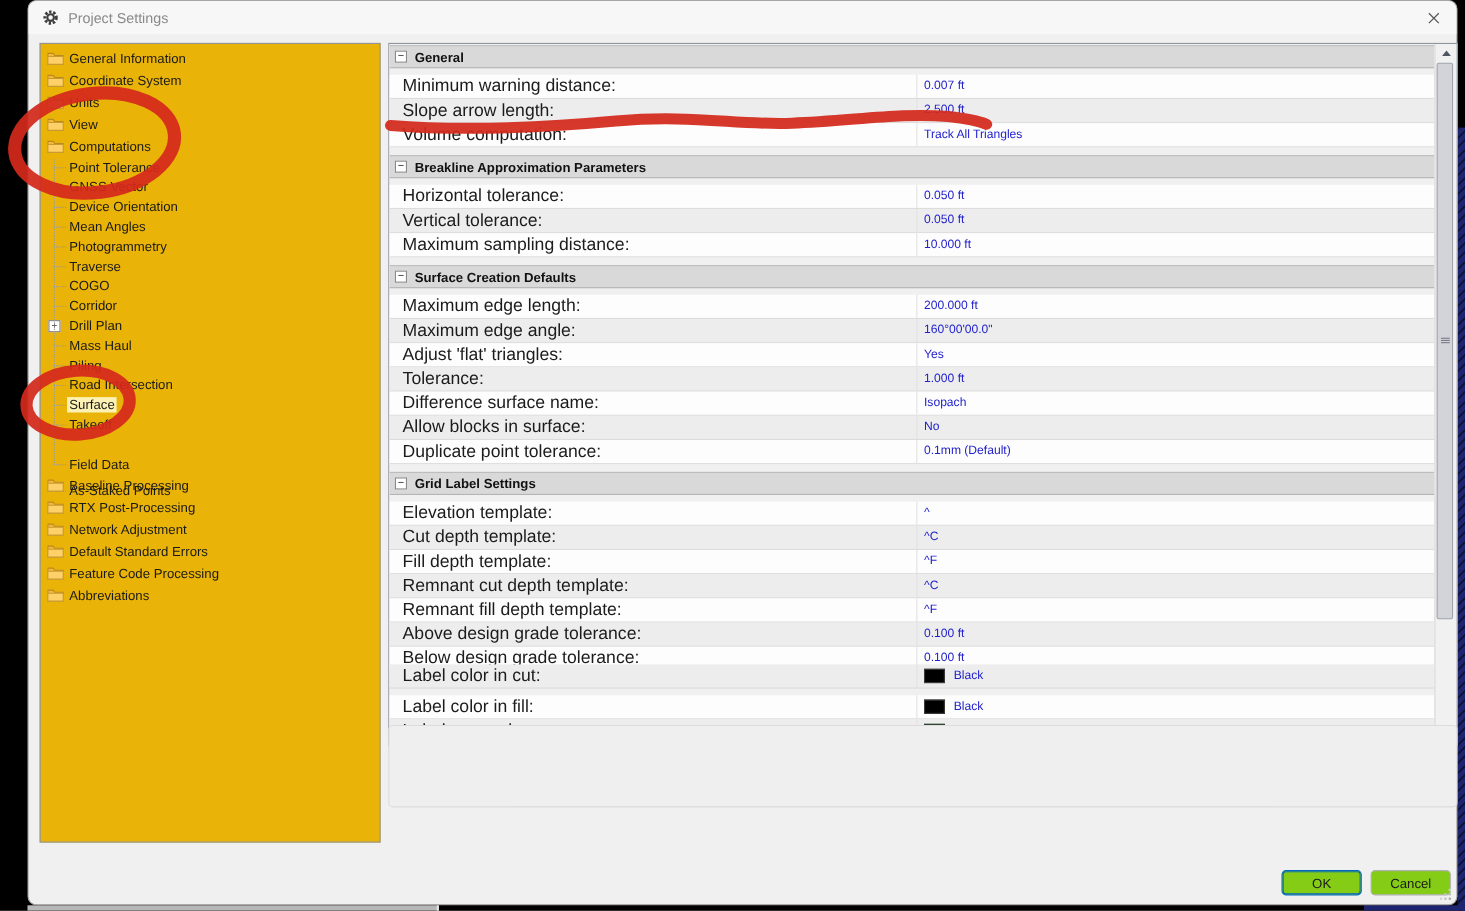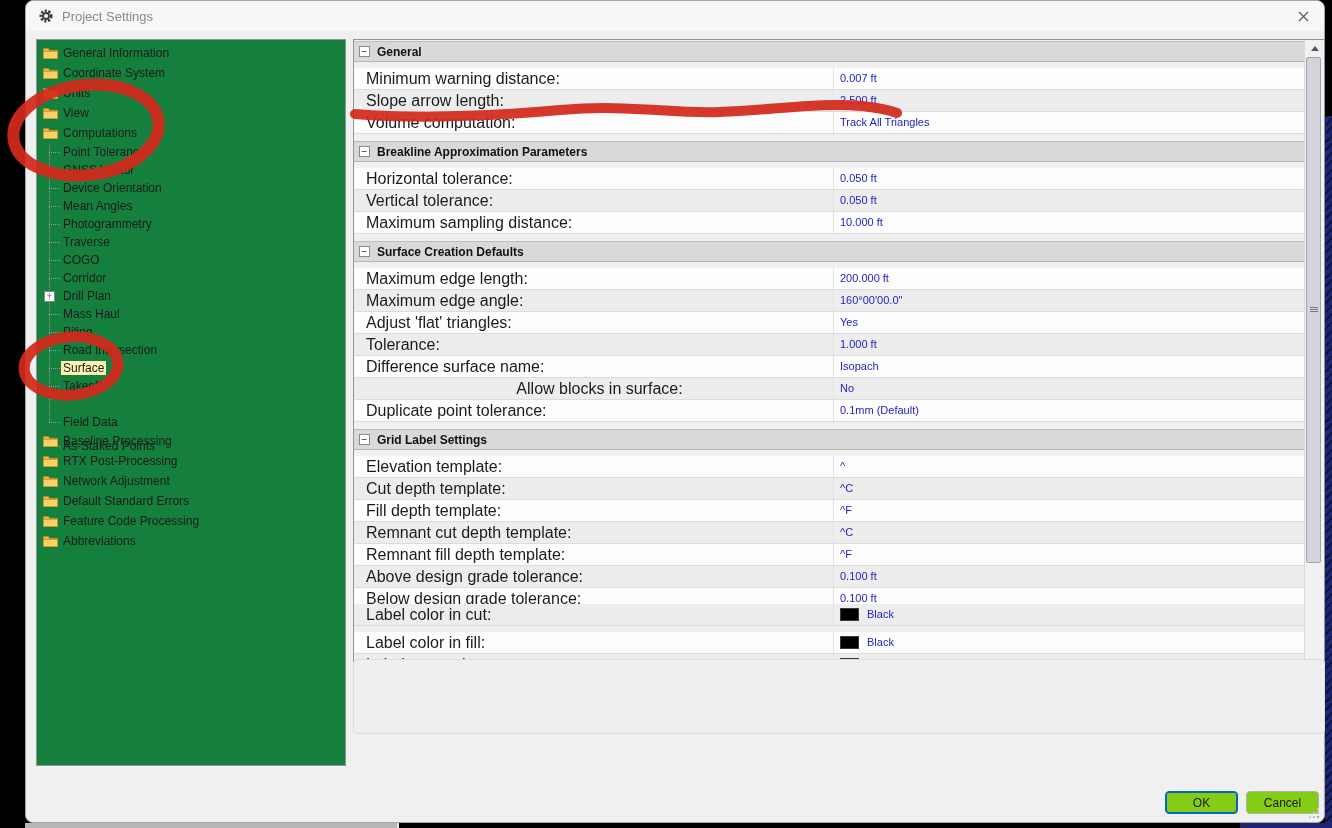--- a/index.html
+++ b/index.html
@@ -15,21 +15,21 @@
   .bg-bottom-gray{position:absolute;left:25px;top:823px;width:372px;height:5px;background:#b7b7b7;border-right:2px solid #e6e6e6;}
   .bg-bottom-blue{position:absolute;left:1240px;top:823px;width:92px;height:5px;background:#1d2470;}
   
   .dialog{position:absolute;left:25px;top:0;width:1300px;height:823px;
     background:#f0f0f0;border:1px solid #a6a6a6;border-radius:8px;box-sizing:border-box;}
   .titlebar{position:absolute;left:0;top:0;width:100%;height:30px;background:#f7f7f7;border-radius:8px 8px 0 0;}
   .gear{position:absolute;left:12px;top:7px;width:16px;height:16px;}
   .title{position:absolute;left:36px;top:8px;font-size:13px;color:#8a8a8a;}
   .close{position:absolute;right:8px;top:3px;width:26px;height:24px;display:flex;align-items:center;justify-content:center;cursor:default;}
   
-  .tree{position:absolute;left:10px;top:38px;width:310px;height:727px;background:#15803d;
+  .tree{position:absolute;left:10px;top:38px;width:310px;height:727px;background:#eab308;
     border:1px solid #8f959d;box-sizing:border-box;font-size:12px;color:#1a1a1a;}
   .trow{position:absolute;left:0;width:100%;}
   .trow .ficon{position:absolute;left:6px;top:4px;}
   .tfolder .tlabel{position:absolute;left:26px;top:3px;line-height:14px;}
   .tchild .tlabel{position:absolute;left:26px;top:2px;line-height:14px;}
   .stub{position:absolute;left:12px;top:9px;width:11px;border-top:1px dotted #9a9a9a;}
   .expander{position:absolute;left:7px;top:4px;width:9px;height:9px;background:#fff;border:1px solid #848484;
     font-size:9px;line-height:8px;text-align:center;color:#333;box-sizing:content-box;}
   .tsel .tlabel{background:var(--sel,#fdf2b4);padding:0 2px;left:24px;}
   .vguide{position:absolute;left:12px;width:0;border-left:1px dotted #9a9a9a;}
@@ -316,21 +316,21 @@
           <span class="gval">
             <span class="gvt">1.000 ft</span>
           </span>
         </div>
         <div class="grow" style="top: 316px;">
           <span class="glbl">Difference surface name:</span>
           <span class="gval">
             <span class="gvt">Isopach</span>
           </span>
         </div>
-        <div class="grow alt" style="top: 338px; text-align: center;">
+        <div class="grow alt" style="top: 338px;">
           <span class="glbl">Allow blocks in surface:</span>
           <span class="gval">
             <span class="gvt">No</span>
           </span>
         </div>
         <div class="grow" style="top: 360px;">
           <span class="glbl">Duplicate point tolerance:</span>
           <span class="gval">
             <span class="gvt">0.1mm (Default)</span>
           </span>

